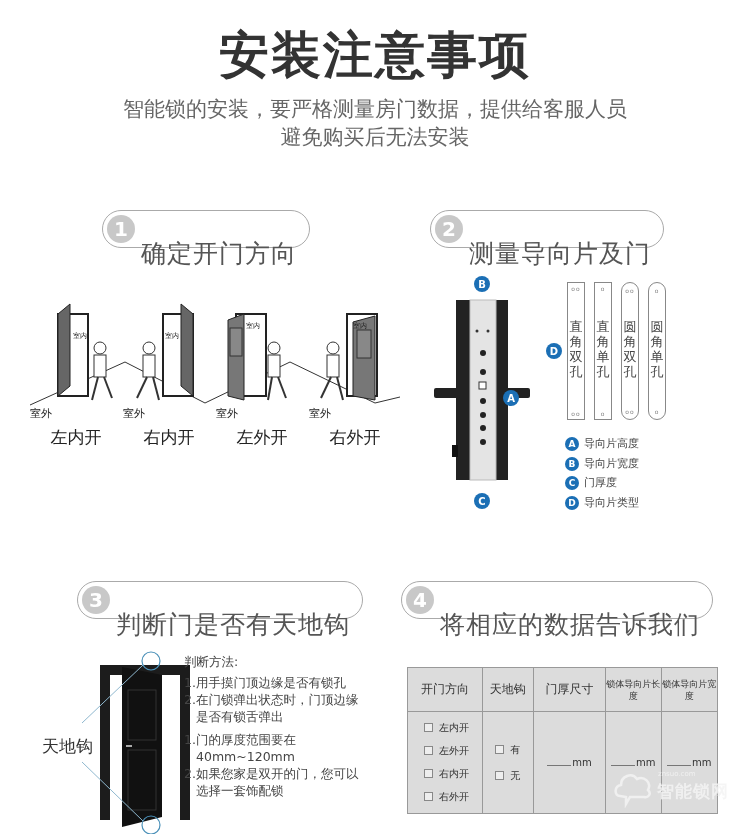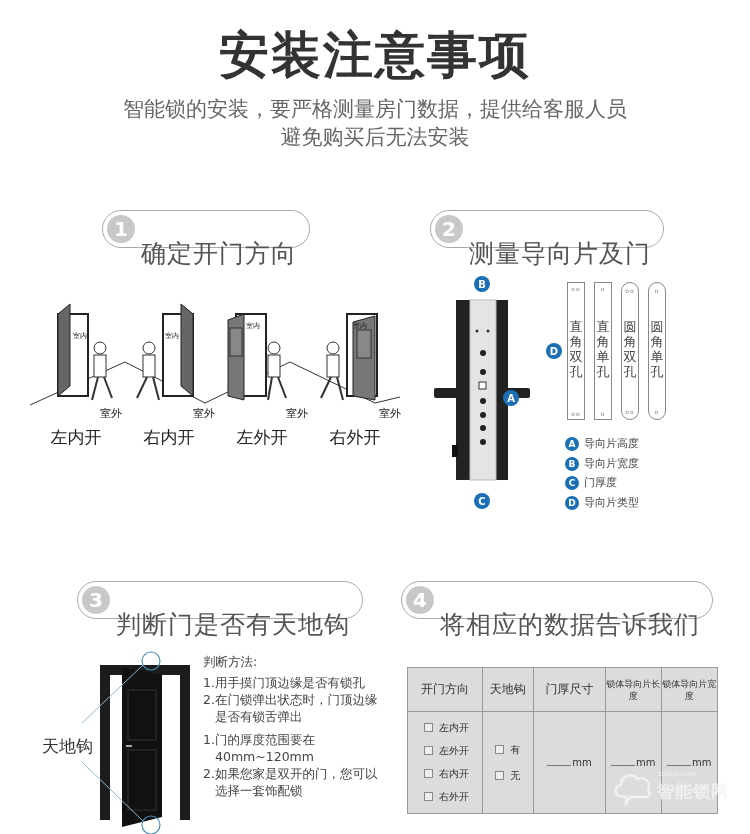--- a/index.html
+++ b/index.html
@@ -7,37 +7,37 @@
   .title { position: absolute; top: 22px; left: 0; width: 750px; text-align: center; font-size: 50px; font-weight: bold; color: #333; letter-spacing: 2px; }
   .subtitle { position: absolute; top: 95px; left: 0; width: 750px; text-align: center; font-size: 21px; color: #666; line-height: 28px; }
   .pill { position: absolute; height: 38px; border: 1.5px solid #aaa; border-radius: 19px; display: flex; align-items: center; padding: 0 12px 0 4px; background: #fff; }
   .pill .num { width: 28px; height: 28px; border-radius: 50%; background: #c8c8c8; color: #fff; font-weight: bold; font-size: 20px; display: flex; align-items: center; justify-content: center; margin-right: 6px; }
   .pill .lbl { font-size: 25px; color: #555; letter-spacing: 1px; margin-top: 48px; }
 
   
   .doors { position: absolute; top: 300px; left: 30px; width: 370px; height: 160px; }
   .door-item { position: absolute; top: 0; width: 92px; height: 160px; }
   .door-svg { position: absolute; top: 0; left: 0; }
-  .outside { position: absolute; top: 106px; width: 92px; text-align: right; font-size: 11px; color: #222; }
+  .outside { position: absolute; top: 106px; width: 92px; text-align: left; font-size: 11px; color: #222; }
   .dir { position: absolute; top: 126px; width: 92px; text-align: center; font-size: 17px; color: #222; }
 
   
   .lockbox { position: absolute; top: 270px; left: 420px; width: 310px; height: 250px; }
   .badge { position: absolute; width: 16px; height: 16px; border-radius: 50%; background: #1b6fb5; color: #fff; font-size: 10px; font-weight: bold; display: flex; align-items: center; justify-content: center; }
   .plate { position: absolute; top: 12px; width: 18px; height: 138px; border: 1px solid #888; background: #fff; }
   .plate.round { border-radius: 9px; }
   .plate .vt { position: absolute; top: 36px; left: 0; width: 16px; font-size: 13px; line-height: 15px; text-align: center; color: #444; }
   .plate .holes { position: absolute; left: 0; width: 16px; text-align: center; font-size: 6px; color: #888; letter-spacing: 1px; }
   .legend { position: absolute; left: 145px; font-size: 11px; color: #444; display: flex; align-items: center; }
   .legend .badge { position: static; margin-right: 5px; width: 14px; height: 14px; font-size: 9px; }
 
   
   .hookimg { position: absolute; top: 645px; left: 40px; width: 160px; height: 189px; }
   .hooklabel { position: absolute; top: 735px; left: 42px; font-size: 17px; color: #333; }
-  .tips { position: absolute; top: 653px; left: 203px; width: 180px; font-size: 12.5px; color: #444; line-height: 17px; }
+  .tips { position: absolute; top: 653px; left: 184px; width: 180px; font-size: 12.5px; color: #444; line-height: 17px; }
   .tips .h { margin-bottom: 4px; }
   .tips .i { padding-left: 12px; text-indent: -12px; }
   .tips .gap { height: 6px; }
 
   
   .tbl { position: absolute; top: 667px; left: 407px; width: 311px; border-collapse: collapse; background: #dcdcdc; }
   .tbl td, .tbl th { border: 1px solid #999; text-align: center; font-weight: normal; color: #333; }
   .tbl th { height: 44px; font-size: 12px; }
   .tbl th.small { font-size: 9px; line-height: 12px; }
   .tbl td { height: 96px; font-size: 10px; }

